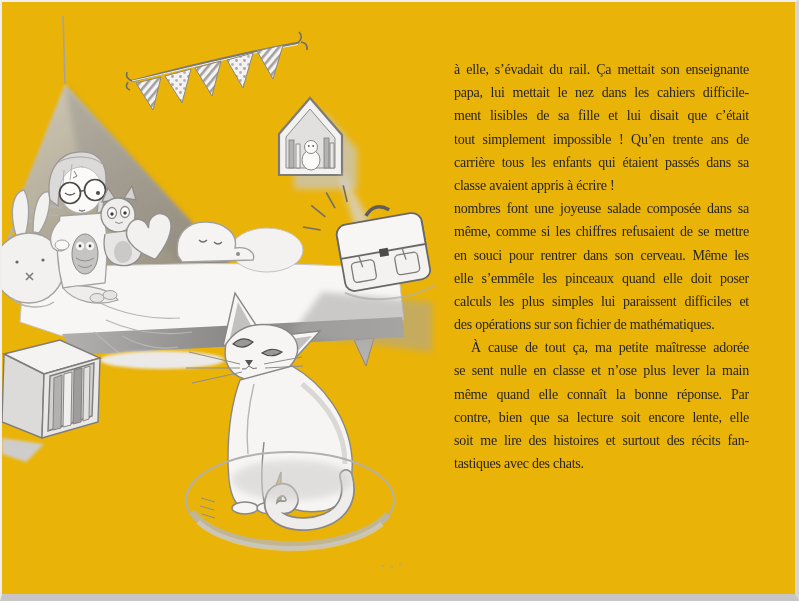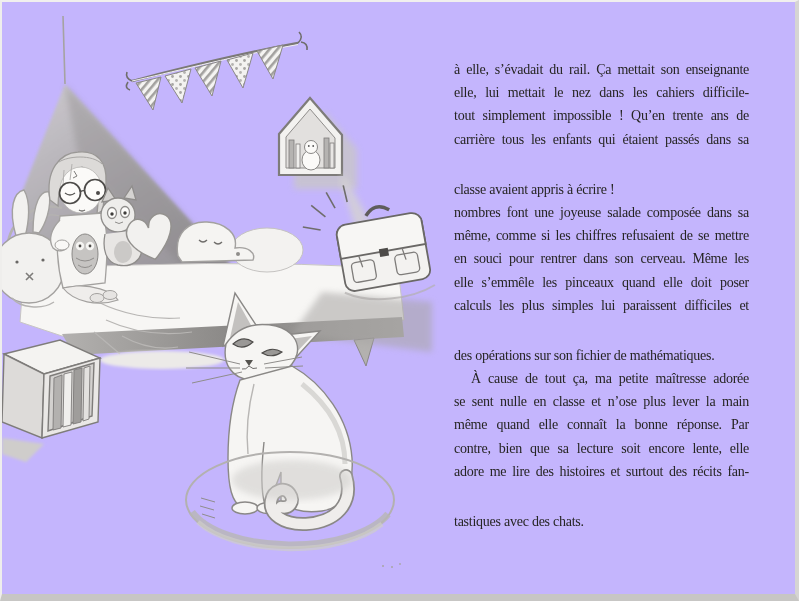--- a/index.html
+++ b/index.html
@@ -7,35 +7,35 @@
     width:799px;height:601px;position:relative;overflow:hidden;
     background:#fbfaf8;
     font-family:"Liberation Serif","DejaVu Serif",serif;
   }
   .page-frame{
     position:absolute;inset:0;box-sizing:border-box;
     border-top:2px solid #f1f0ee;
     border-left:2px solid #efeeec;
     border-right:4px solid #d6d5d3;
     border-bottom:7px solid #c7c6c4;
-    background:#c4b5fd;
+    background:#eab308;
   }
   .illustration{
     position:absolute;left:0;top:0;width:440px;height:580px;
   }
   .text-column{
     position:absolute;left:452px;top:56px;width:295px;
     color:#262523;
     font-size:14px;line-height:23.2px;letter-spacing:-0.25px;
   }
   .pline{
     text-align:justify;text-align-last:justify;
     height:23.2px;overflow:hidden;
   }
-  .pline.last{text-align-last:left;margin-top:27px;}
+  .pline.last{text-align-last:left;}
   .pline.indent{padding-left:17px;}
   .page-number{
     position:absolute;left:452px;top:565px;width:295px;
     text-align:center;font-size:13px;color:#3c3b39;letter-spacing:1px;
   }
 </style>
 </head>
 <body>
 
 <div class="page-frame">
@@ -263,31 +263,32 @@
 
     <g fill="#a8a6a4">
       <circle cx="381" cy="564" r="1"></circle>
         <circle cx="390" cy="565" r="1"></circle>
         <circle cx="398" cy="562" r="0.9"></circle>
     </g>
   </svg>
 
   <div class="text-column">
       <div class="pline">à elle, s’évadait du rail. Ça mettait son enseignante</div>
-      <div class="pline">elle, lui mettait le nez dans les cahiers difficile-</div>
+      <div class="pline">papa, lui mettait le nez dans les cahiers difficile-</div>
+      <div class="pline">ment lisibles de sa fille et lui disait que c’était</div>
       <div class="pline">tout simplement impossible ! Qu’en trente ans de</div>
       <div class="pline">carrière tous les enfants qui étaient passés dans sa</div>
       <div class="pline last">classe avaient appris à écrire !</div>
       <div class="pline">nombres font une joyeuse salade composée dans sa</div>
       <div class="pline">même, comme si les chiffres refusaient de se mettre</div>
       <div class="pline">en souci pour rentrer dans son cerveau. Même les</div>
       <div class="pline">elle s’emmêle les pinceaux quand elle doit poser</div>
       <div class="pline">calculs les plus simples lui paraissent difficiles et</div>
       <div class="pline last">des opérations sur son fichier de mathématiques.</div>
       <div class="pline indent">À cause de tout ça, ma petite maîtresse adorée</div>
       <div class="pline">se sent nulle en classe et n’ose plus lever la main</div>
       <div class="pline">même quand elle connaît la bonne réponse. Par</div>
       <div class="pline">contre, bien que sa lecture soit encore lente, elle</div>
-      <div class="pline">adore me lire des histoires et surtout des récits fan-</div>
+      <div class="pline">soit me lire des histoires et surtout des récits fan-</div>
       <div class="pline last">tastiques avec des chats.</div>
     </div>
 
 </div>
 
 </body></html>

